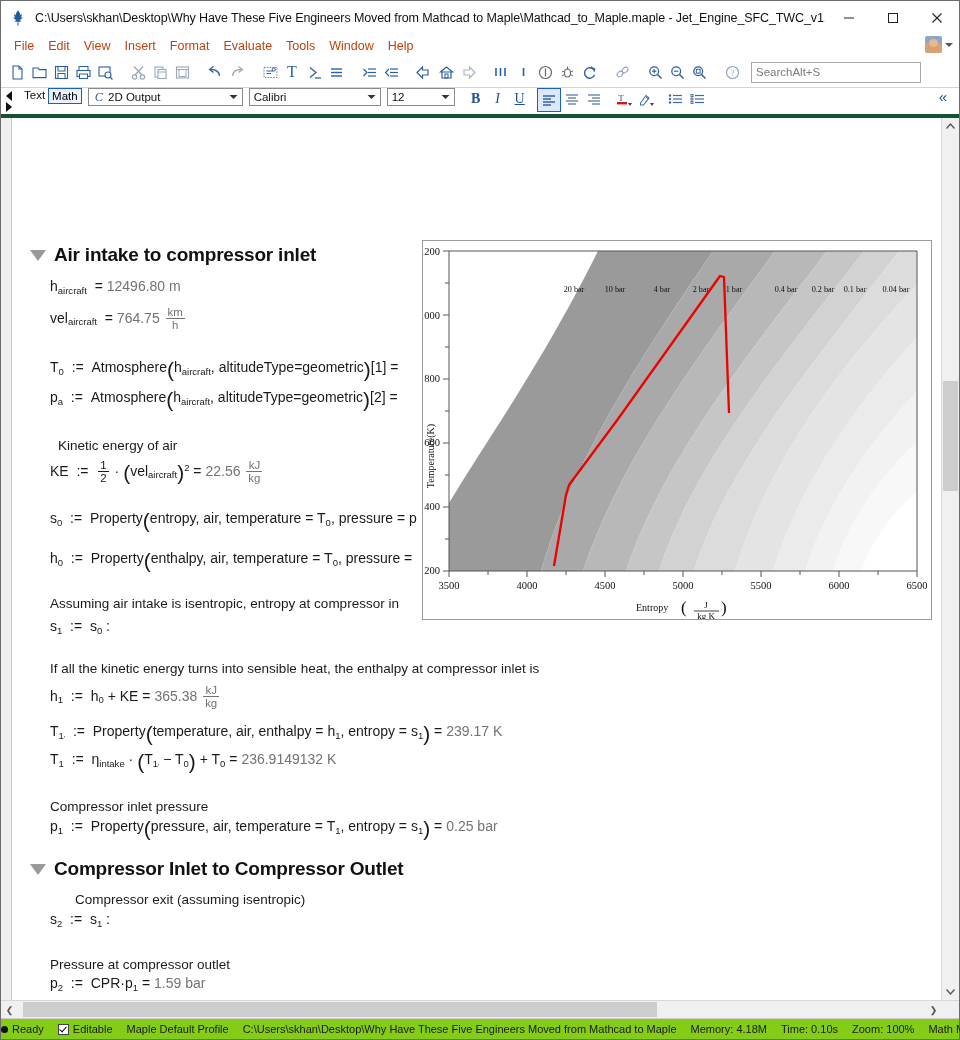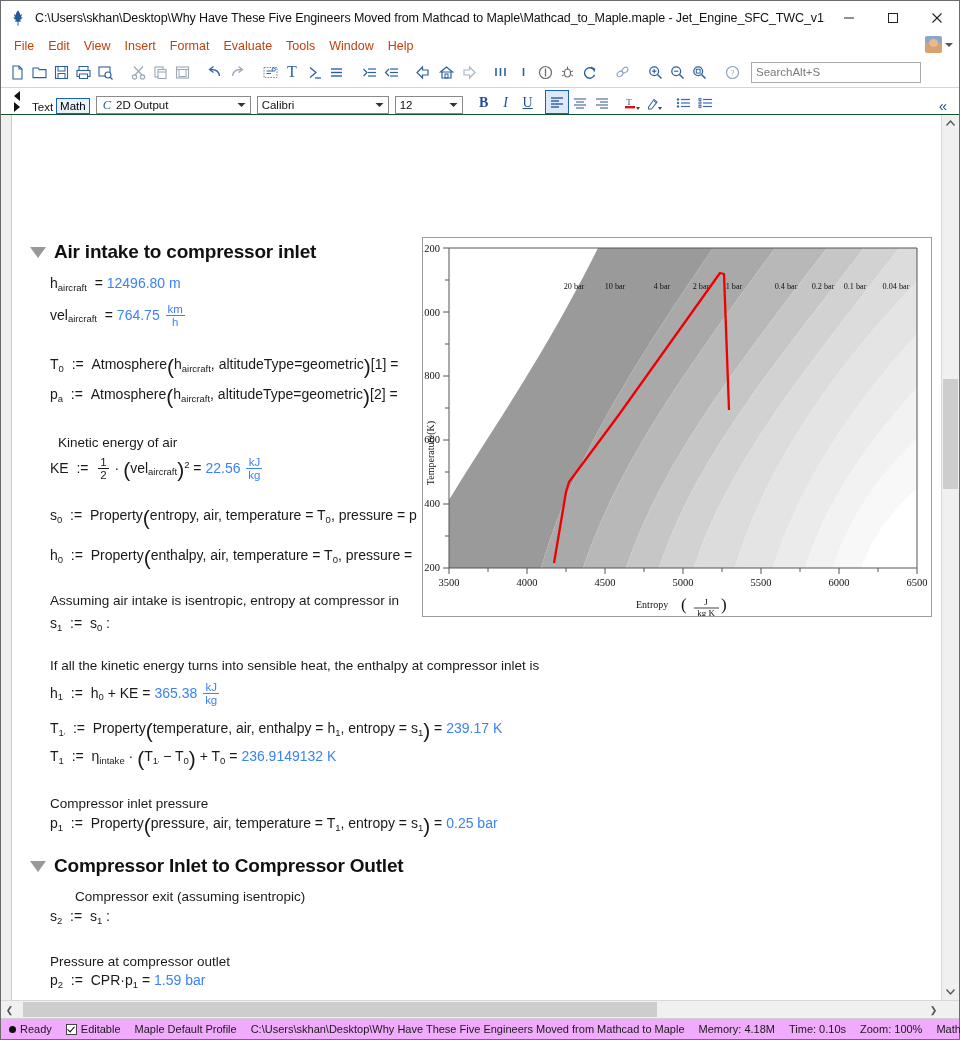--- a/index.html
+++ b/index.html
@@ -40,22 +40,22 @@
   .tb{width:22px;height:24px;display:flex;align-items:center;justify-content:center;cursor:default;}
   .tb svg{display:block;}
   .tb-sep{width:11px;}
   .search-box{margin-left:8px;width:160px;height:19px;border:1px solid #aaa;background:#fff;
               display:flex;align-items:center;justify-content:flex-start;padding:0 4px;
               font-size:11.5px;color:#777;}
   .search-box .ph{color:#7a7a7a;}
   .search-box .hk{color:#7a7a7a;}
 
   
-  .fmtbar{height:26px;min-height:26px;background:#fff;display:flex;align-items:flex-end;
-          padding-left:10px;border-bottom:1px solid #14532d;position:relative;}
+  .fmtbar{height:26px;min-height:26px;background:#fff;display:flex;align-items:flex-start;
+          padding-left:2px;border-bottom:4px solid #14532d;position:relative;}
   .dock-arrows{width:12px;height:26px;display:flex;flex-direction:column;
                align-items:center;justify-content:center;gap:1px;}
   .tri-l{width:0;height:0;border-top:5px solid transparent;border-bottom:5px solid transparent;
          border-right:6px solid #111;}
   .tri-r{width:0;height:0;border-top:5px solid transparent;border-bottom:5px solid transparent;
          border-left:6px solid #111;}
   .tm-label{font-size:11.5px;padding:1px 3px;color:#111;cursor:default;}
   .tm-active{border:1px solid #1c5fc4;background:#eaf2fd;padding:1px 3px;font-size:11.5px;}
   .combo{height:18px;border:1px solid #8a8a8a;background:#fff;display:flex;align-items:center;
          font-size:11.5px;color:#111;padding:0 0 0 4px;margin-left:6px;box-sizing:border-box;}
@@ -80,37 +80,37 @@
   .vs-thumb{position:absolute;left:1px;width:15px;background:#cdcdcd;border:0;}
   .hscrollrow{height:17px;min-height:17px;display:flex;background:#f0f0f0;
               border-top:1px solid #d8d8d8;}
   .hs-arrow{width:17px;height:17px;display:flex;align-items:center;justify-content:center;
             font-size:9px;color:#505050;}
   .hs-track{flex:1;position:relative;}
   .hs-thumb{position:absolute;top:1px;height:15px;background:#cdcdcd;}
   .corner{width:17px;height:17px;background:#f0f0f0;}
 
   
-  .status{height:20px;min-height:20px;background:#f0abfc;display:flex;align-items:center;
-          font-size:11px;color:#1a1a1a;padding-left:8px;gap:0px;border-top:1px solid #d0d0d0;}
+  .status{height:20px;min-height:20px;background:#84cc16;display:flex;align-items:center;
+          font-size:11px;color:#1a1a1a;gap:0px;border-top:1px solid #d0d0d0;}
   .st{margin-right:14px;white-space:nowrap;display:flex;align-items:center;gap:4px;}
   .dot{width:7px;height:7px;border-radius:50%;background:#111;display:inline-block;}
   .chk{width:9px;height:9px;border:1px solid #444;display:inline-block;position:relative;background:#fff;}
   .chk:after{content:"";position:absolute;left:2px;top:0px;width:3px;height:6px;
              border:solid #111;border-width:0 1.4px 1.4px 0;transform:rotate(42deg);}
 
   
   .sect{position:absolute;}
   .sect-head{display:flex;align-items:center;gap:8px;}
   .tri-down{width:0;height:0;border-left:8px solid transparent;border-right:8px solid transparent;
             border-top:11px solid #999;}
   .sect-title{font-size:19px;font-weight:bold;color:#111;letter-spacing:-0.2px;}
   .ptext{font-size:13.5px;color:#1a1a1a;}
   .math{font-size:14px;color:#1a1a1a;white-space:nowrap;}
-  .res{color:#3b82f6;}
+  .res{color:#737373;}
   sub{font-size:0.68em;vertical-align:-0.28em;}
   sup{font-size:0.68em;vertical-align:0.5em;}
   .frac{display:inline-block;vertical-align:middle;text-align:center;font-size:0.82em;
         line-height:1.08;margin:0 2px;}
   .frac .num{display:block;border-bottom:1px solid currentColor;padding:0 2px;}
   .frac .den{display:block;padding:0 2px;}
   .bigparen{font-size:1.5em;vertical-align:-0.22em;font-weight:300;}
   .prime{font-size:0.7em;vertical-align:-0.25em;}
 
   

